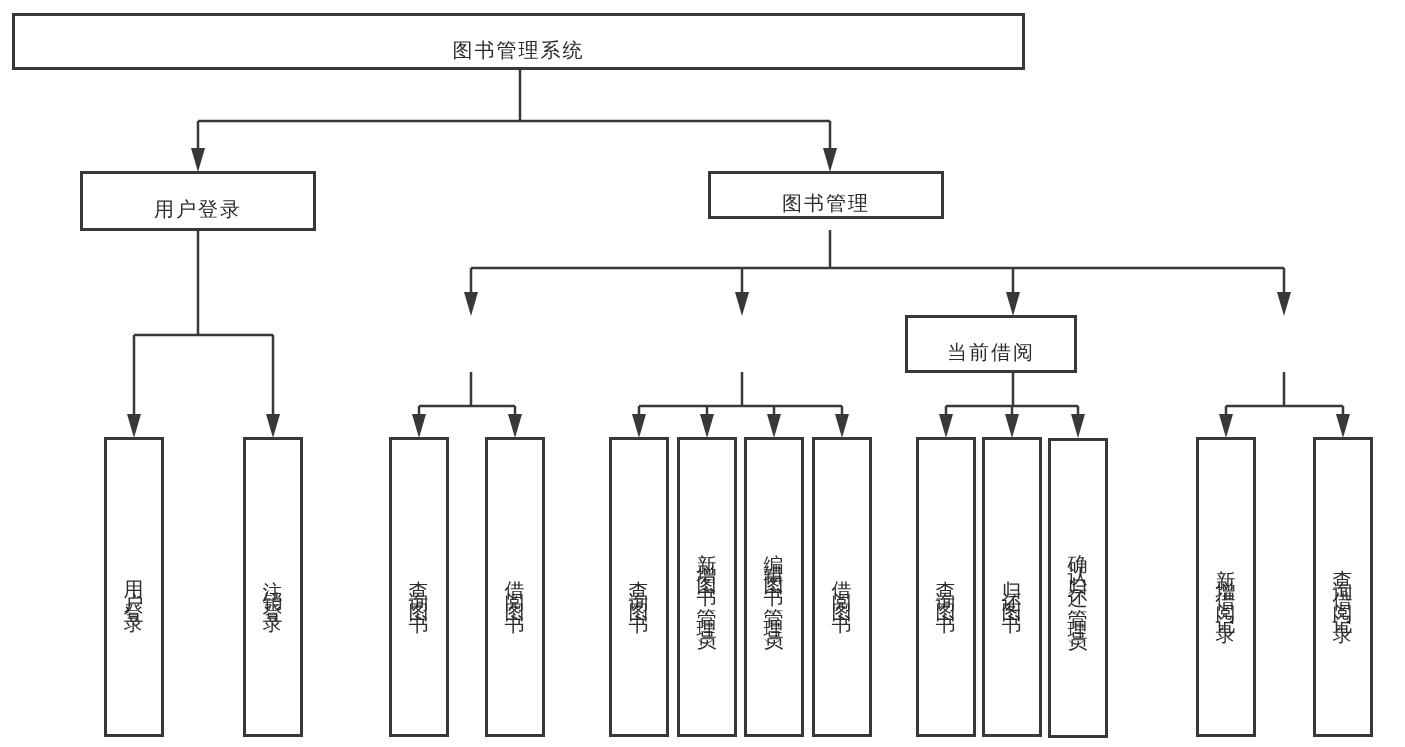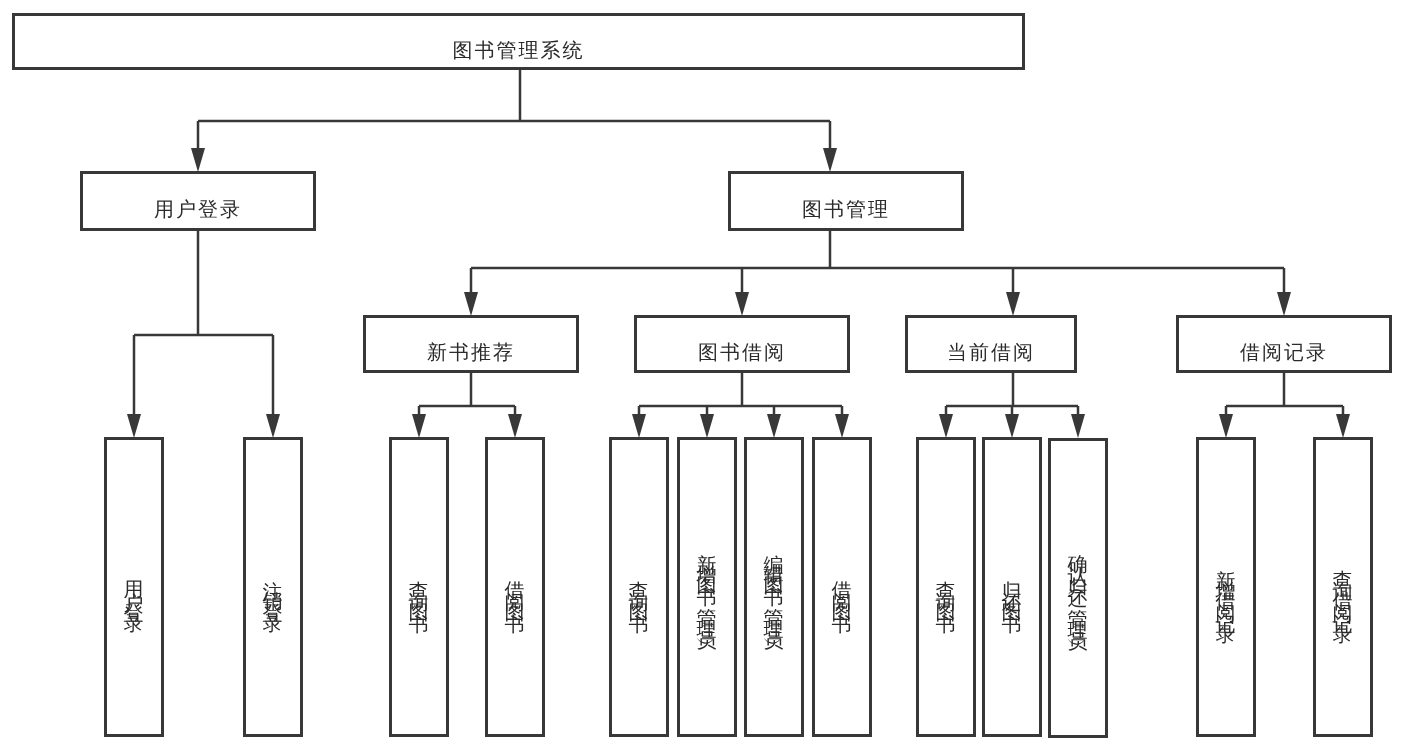--- a/index.html
+++ b/index.html
@@ -106,35 +106,26 @@
     </g>
   </svg>
 
   <div class="node hnode" style="left:12px; top:13px; width:1013px; height:57px;">
     <span>图书管理系统</span>
   </div>
 
   <div class="node hnode" style="left:80px; top:171px; width:236px; height:60px;">
     <span>用户登录</span>
   </div>
-  <div class="node hnode" style="left:728px; top:171px; width:236px; height:60px;font-family:Liberation Serif, serif;">
+  <div class="node hnode" style="left:708px; top:171px; width:236px; height:48px;font-family:Liberation Serif, serif;">
     <span>图书管理</span>
   </div>
 
-  <div class="node hnode" style="left:363px; top:315px; width:216px; height:58px;">
-    <span>新书推荐</span>
-  </div>
-  <div class="node hnode" style="left:634px; top:315px; width:216px; height:58px;">
-    <span>图书借阅</span>
-  </div>
   <div class="node hnode" style="left:905px; top:315px; width:172px; height:58px;">
     <span>当前借阅</span>
-  </div>
-  <div class="node hnode" style="left:1176px; top:315px; width:216px; height:58px;">
-    <span>借阅记录</span>
   </div>
 
   <div class="node vnode" style="left:104px; top:437px; width:60px; height:300px;">
     <span>用户登录</span>
   </div>
   <div class="node vnode" style="left:243px; top:437px; width:60px; height:300px;">
     <span>注销登录</span>
   </div>
 
   <div class="node vnode" style="left:389px; top:437px; width:60px; height:300px;">

